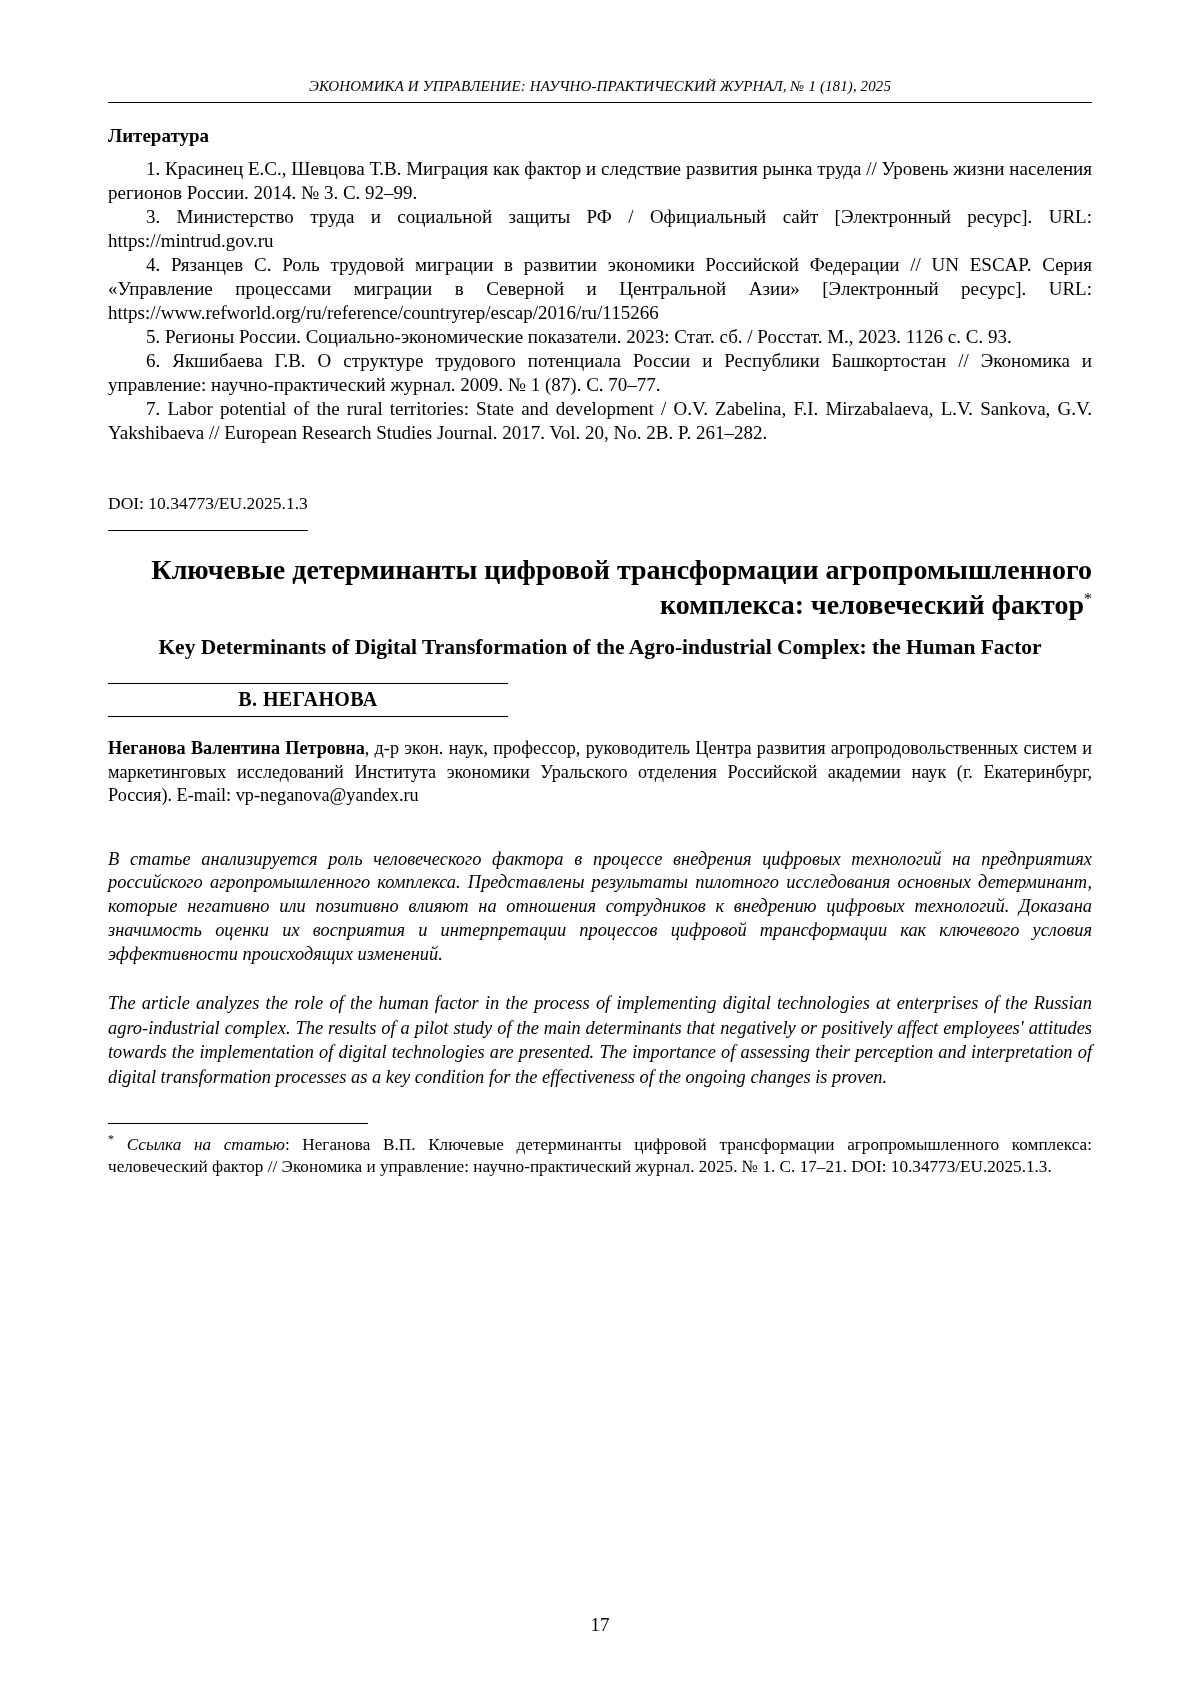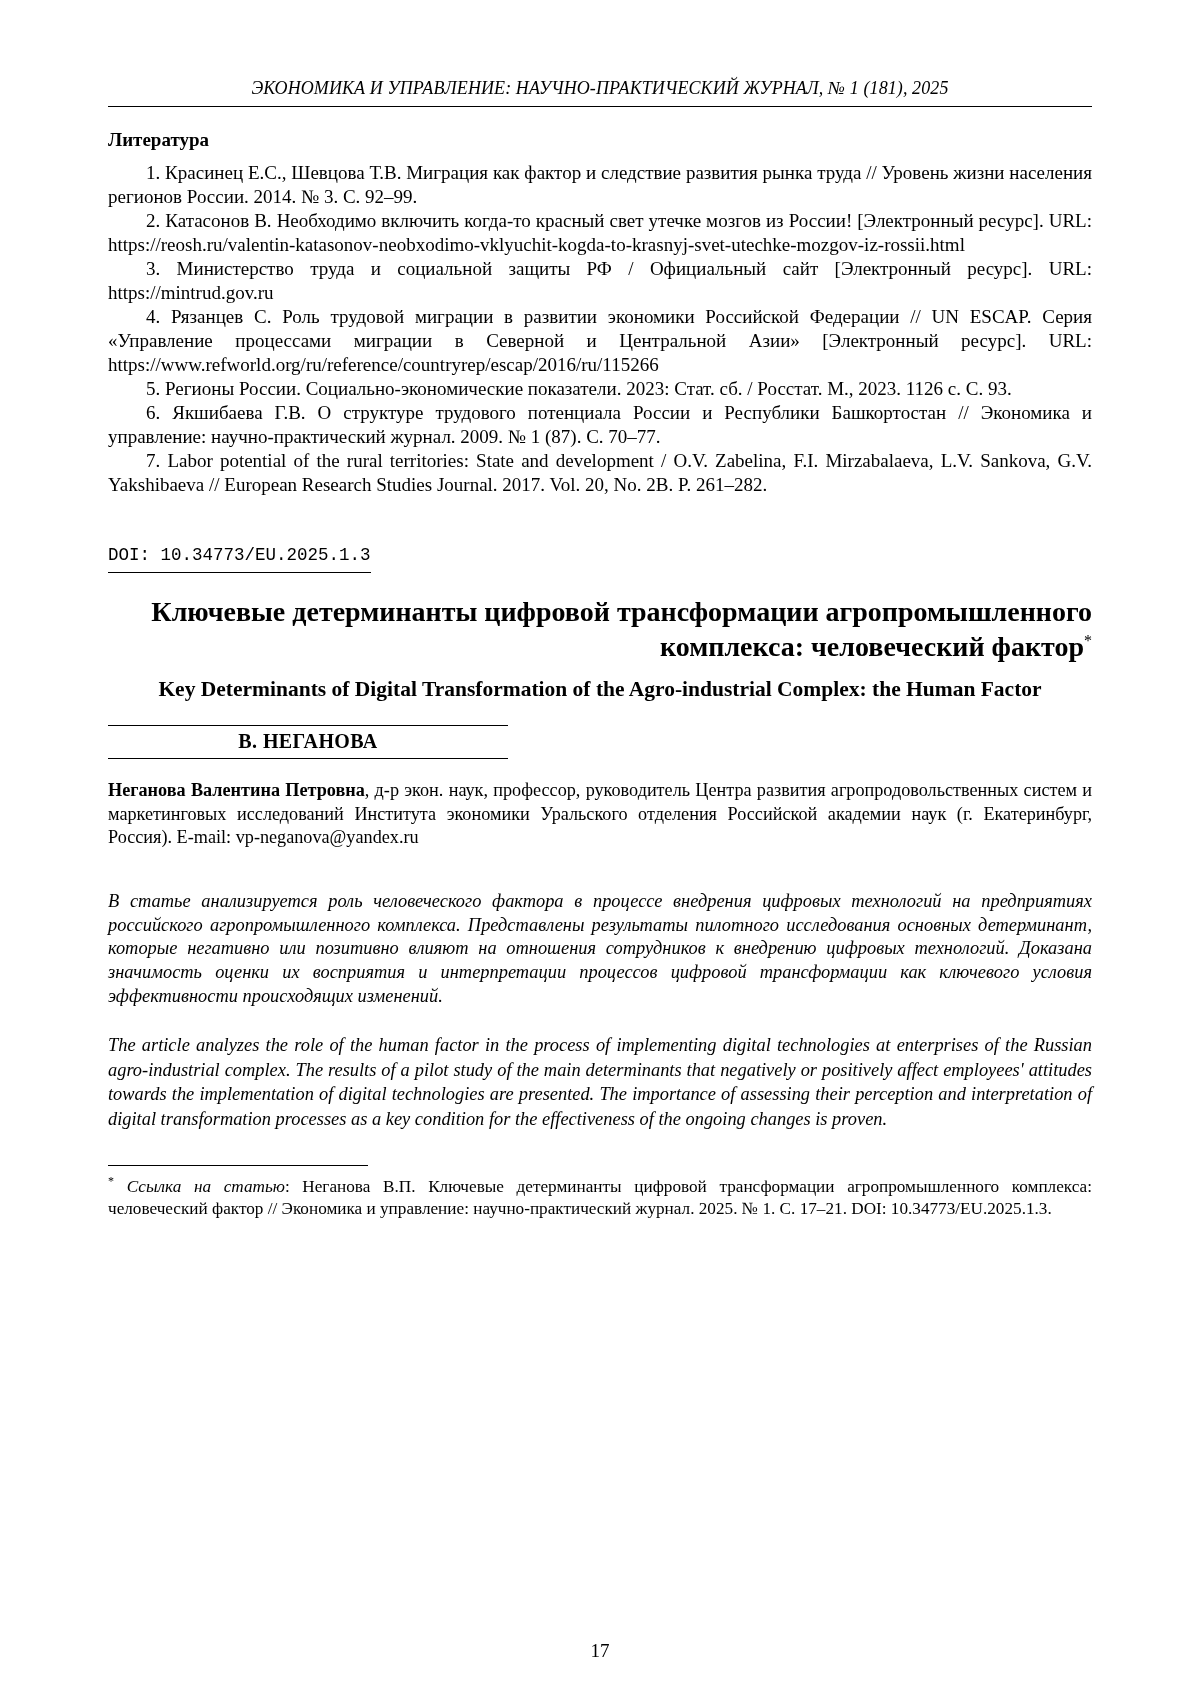--- a/index.html
+++ b/index.html
@@ -16,21 +16,21 @@
   .page {
     position: relative;
     width: 1200px;
     height: 1698px;
     box-sizing: border-box;
     padding: 78px 108px 40px 108px;
   }
   .running-head {
     text-align: center;
     font-style: italic;
-    font-size: 18px;
+    font-size: 15px;
     letter-spacing: 0.1px;
     padding-bottom: 7px;
     border-bottom: 1.4px solid #000;
     margin-bottom: 22px;
   }
   .section-title {
     text-align: left;
     font-weight: bold;
     font-size: 19px;
     margin-bottom: 10px;
@@ -43,23 +43,22 @@
   .ref-item {
     text-indent: 38px;
     margin: 0;
     hyphens: manual;
   }
   .doi {
     font-size: 17.5px;
     margin-top: 48px;
     display: inline-block;
     border-bottom: 1px solid #000;
-    padding-bottom: 6px;
+    padding-bottom: 16px;
     line-height: 1.2;
-    font-family: Liberation Mono, monospace;
   }
   .title-ru {
     text-align: right;
     font-weight: bold;
     font-size: 28px;
     line-height: 1.23;
     margin-top: 22px;
     margin-bottom: 0;
   }
   .title-ru sup {
@@ -125,37 +124,36 @@
     font-size: 17.2px;
     line-height: 1.28;
     text-align: justify;
   }
   .footnote sup { font-size: 12px; }
   .footnote i { font-style: italic; margin-top: 41px; }
   .page-number {
     position: absolute;
     left: 0;
     right: 0;
-    bottom: 36px;
+    bottom: 62px;
     text-align: center;
     font-size: 19px;
   }
 </style>
 </head>
 <body>
 
 <div class="page">
 
   <div class="running-head">ЭКОНОМИКА И УПРАВЛЕНИЕ: НАУЧНО-ПРАКТИЧЕСКИЙ ЖУРНАЛ, № 1 (181), 2025</div>
 
   <div class="section-title">Литература</div>
 
   <div class="ref-list">
     <p class="ref-item">1. Красинец Е.С., Шевцова Т.В. Миграция как фактор и следствие развития рынка труда // Уровень жизни населения регионов России. 2014. № 3. С. 92–99.</p>
-    <p class="ref-item">2. Катасонов В. Необходимо включить когда-то красный свет утечке мозгов из России! [Электронный ресурс]. URL: https://reosh.ru/valentin-katasonov-neobxodimo-vklyuchit-kogda-to-krasnyj-svet-utechke-mozgov-iz-rossii.html</p>
     <p class="ref-item">3. Министерство труда и социальной защиты РФ / Официальный сайт [Электронный ресурс]. URL: https://mintrud.gov.ru</p>
     <p class="ref-item">4. Рязанцев С. Роль трудовой миграции в развитии экономики Российской Федерации // UN ESCAP. Серия «Управление процессами миграции в Северной и Центральной Азии» [Электронный ресурс]. URL: https://www.refworld.org/ru/reference/countryrep/escap/2016/ru/115266</p>
     <p class="ref-item">5. Регионы России. Социально-экономические показатели. 2023: Стат. сб. / Росстат. М., 2023. 1126 с. С. 93.</p>
     <p class="ref-item">6. Якшибаева Г.В. О структуре трудового потенциала России и Республики Башкортостан // Экономика и управление: научно-практический журнал. 2009. № 1 (87). С. 70–77.</p>
     <p class="ref-item">7. Labor potential of the rural territories: State and development / O.V. Zabelina, F.I. Mirzabalaeva, L.V. Sankova, G.V. Yakshibaeva // European Research Studies Journal. 2017. Vol. 20, No. 2B. P. 261–282.</p>
   </div>
 
   <div class="doi">DOI: 10.34773/EU.2025.1.3</div>
 
   <h1 class="title-ru"><span>Ключевые детерминанты цифровой трансформации агропромышленного комплекса: человеческий фактор</span><sup>*</sup></h1>

